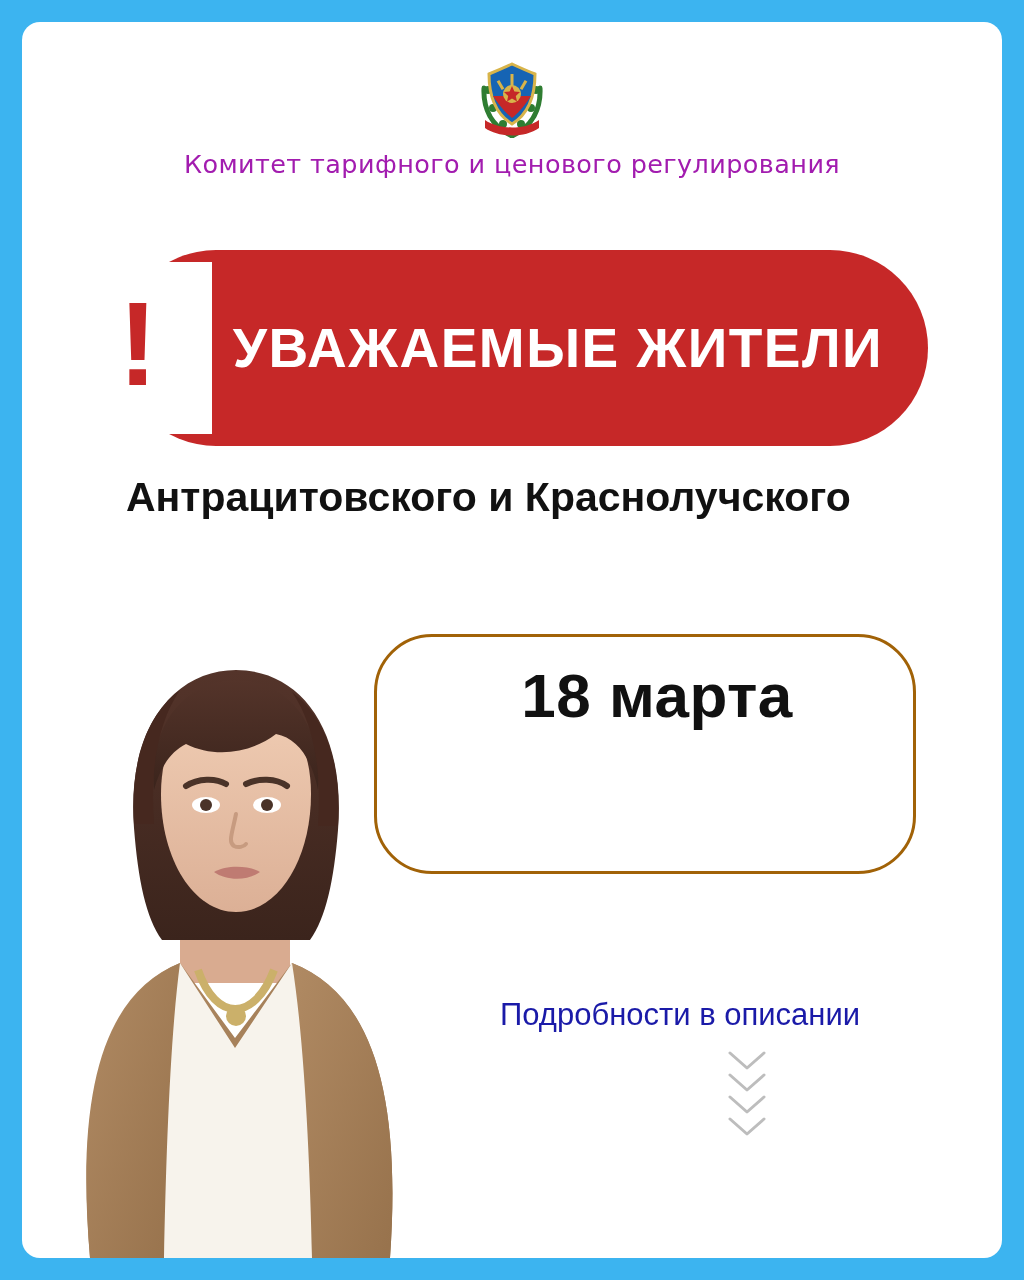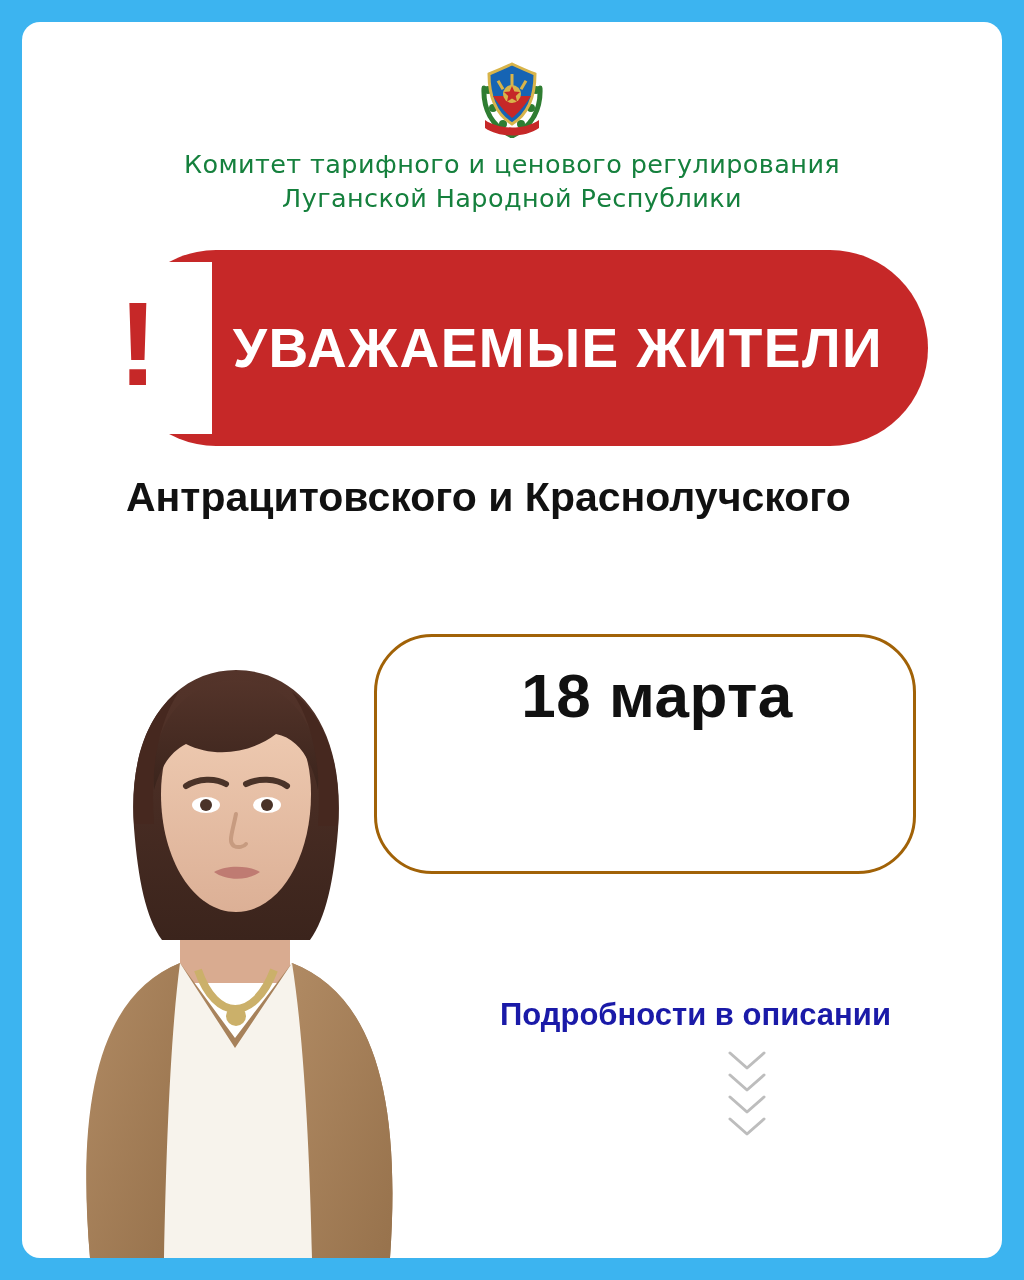--- a/index.html
+++ b/index.html
@@ -49,21 +49,21 @@
   }
   .emblem svg { display: block; }
 
   
   .org-title {
     position: absolute;
     top: 126px;
     left: 0;
     width: 100%;
     text-align: center;
-    color: #15803d;
+    color: #a21caf;
     font-size: 25.5px;
     line-height: 1.32;
     letter-spacing: 0.4px;
     font-family: "DejaVu Sans", sans-serif;
   }
   .org-title span { display: block; }
 
   
   .banner {
     position: absolute;
@@ -165,21 +165,21 @@
   .date-sub span { display: block; }
 
   
   .details {
     position: absolute;
     left: 478px;
     top: 975px;
     width: 500px;
     color: #1a1aa8;
     font-size: 31px;
-    font-weight: bold;
+    font-weight: normal;
     font-family: "Liberation Sans", sans-serif;
     text-align: left;
   }
 
   .chevrons {
     position: absolute;
     left: 690px;
     top: 1030px;
     width: 70px;
     display: flex;
@@ -223,21 +223,20 @@
           <circle cx="35" cy="34" r="9" fill="#d8b44a"></circle>
           <path d="M35 26 l2.4 5.4 5.6 .6 -4.2 3.9 1.2 5.7 -5-3 -5 3 1.2-5.7 -4.2-3.9 5.6-.6Z" fill="#c62828"></path>
 
           <path d="M8 60 C22 70 48 70 62 60 L62 68 C48 78 22 78 8 68 Z" fill="#c62828"></path>
         </svg>
       </div>
     </div>
 
     <div class="org-title">
       <span>Комитет тарифного и ценового регулирования</span>
-      <span>Луганской Народной Республики</span>
     </div>
 
     <div class="banner">
       <div class="banner-text">УВАЖАЕМЫЕ ЖИТЕЛИ</div>
     </div>
     <div class="excl-badge">
       <div class="excl-mark">!</div>
     </div>
 
     <div class="subhead">

